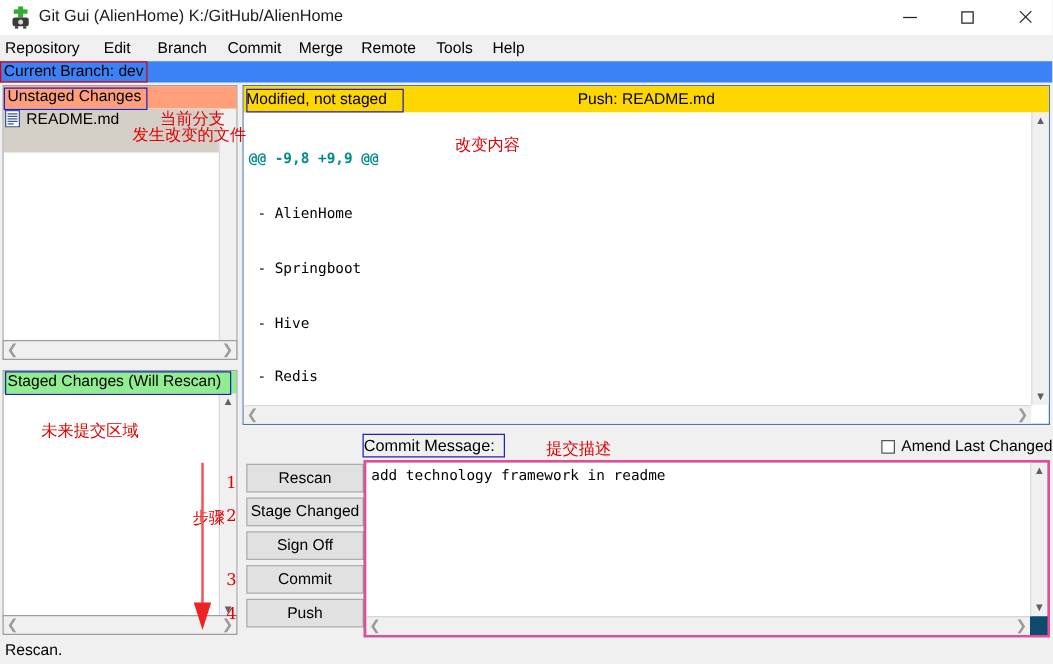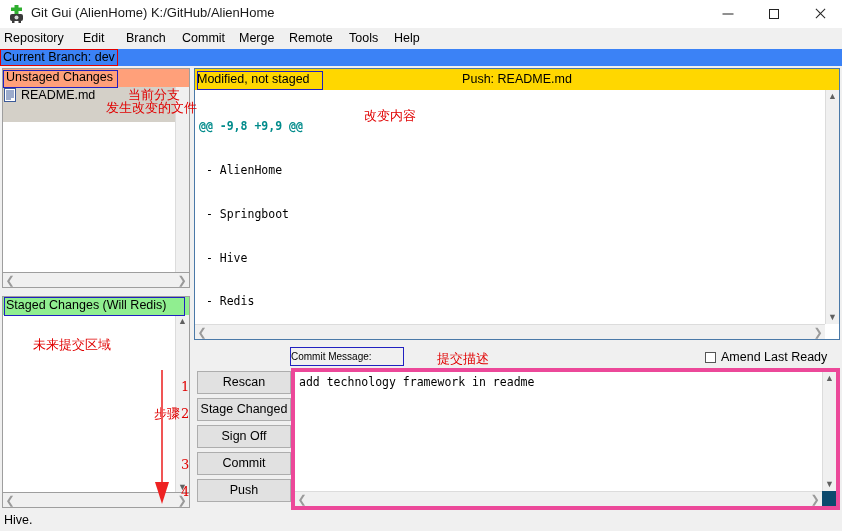--- a/index.html
+++ b/index.html
@@ -71,25 +71,25 @@
              padding:0 0 0 4px;box-sizing:border-box;white-space:pre;}
   .d-hunk{color:#008b8b;font-weight:bold;}
   .d-ctx{color:#000;}
 
   
   .btn{position:absolute;left:197px;width:94px;height:23px;
        background:#e1e1e1;border:1px solid #adadad;box-sizing:border-box;
        font-size:12.5px;text-align:center;line-height:21px;color:#000;}
 
   
-  .cm-label{position:absolute;left:291px;top:348px;font-size:10px;line-height:17px;white-space:nowrap;}
+  .cm-label{position:absolute;left:291px;top:348px;font-size:13px;line-height:17px;white-space:nowrap;}
   .amend-box{position:absolute;left:705px;top:352px;width:11px;height:11px;border:1px solid #555;background:#fff;box-sizing:border-box;}
   .amend-label{position:absolute;left:721px;top:350px;font-size:12.5px;line-height:15px;white-space:nowrap;}
   .cm-outer{position:absolute;left:291px;top:368px;width:549px;height:142px;box-sizing:border-box;
-            border:4px solid #ec4899;background:#0c4a6e;}
+            border:2px solid #ec4899;background:#0c4a6e;}
   .cm-body{position:absolute;left:0;top:0;right:14px;bottom:15px;background:#fff;padding:3px 0 0 4px;
            box-sizing:border-box;font-family:"DejaVu Sans Mono","Liberation Mono",monospace;font-size:11.5px;
            line-height:14px;white-space:pre;}
 
   
   .statusbar{position:absolute;left:0;top:510px;width:842px;height:21px;background:#f0f0f0;}
   .status-text{position:absolute;left:4px;top:2px;font-size:12.5px;line-height:17px;}
 
   
   .anno{position:absolute;color:#e00000;font-size:13px;white-space:nowrap;
@@ -161,21 +161,21 @@
     </div>
     <div class="vscroll" style="top:18px;bottom:0;"></div>
   </div>
   <div class="hbar-left-top">
     <div class="hb-arrow" style="left:0">❮</div>
     <div class="hb-arrow" style="right:0">❯</div>
   </div>
 
   <div class="left-bot">
     <div class="head-staged">
-      <span class="panel-head">Staged Changes (Will Redis)</span>
+      <span class="panel-head">Staged Changes (Will Rescan)</span>
     </div>
     <div class="filelist"></div>
     <div class="vscroll" style="top:18px;bottom:0;">
       <div class="sb-arrow" style="top:0">▲</div>
       <div class="sb-arrow" style="bottom:0">▼</div>
     </div>
   </div>
   <div class="hbar-left-bot">
     <div class="hb-arrow" style="left:0">❮</div>
     <div class="hb-arrow" style="right:0">❯</div>
@@ -210,36 +210,36 @@
   </div>
 
   <div class="btn" style="top:371px">Rescan</div>
   <div class="btn" style="top:425px">Sign Off</div>
   <div class="btn" style="top:398px">Stage Changed</div>
   <div class="btn" style="top:452px">Commit</div>
   <div class="btn" style="top:479px">Push</div>
 
   <div class="cm-label">Commit Message:</div>
   <div class="amend-box"></div>
-  <div class="amend-label">Amend Last Ready</div>
+  <div class="amend-label">Amend Last Changed</div>
 
   <div class="cm-outer">
     <div class="cm-body">add technology framework in readme</div>
     <div class="vscroll" style="top:0;bottom:15px;">
       <div class="sb-arrow" style="top:0">▲</div>
       <div class="sb-arrow" style="bottom:0">▼</div>
     </div>
     <div class="hscroll" style="bottom:0;right:14px;left:0;width:auto;">
       <div class="sb-arrow-h" style="left:0">❮</div>
       <div class="sb-arrow-h" style="right:0">❯</div>
     </div>
   </div>
 
   <div class="statusbar">
-    <div class="status-text">Hive.</div>
+    <div class="status-text">Rescan.</div>
   </div>
 
   <div class="anno-box" style="left:0px;top:49px;width:118px;height:17px;"></div>
   <div class="anno" style="left:128px;top:50px;margin-top:36px;">当前分支</div>
 
   <div class="anno-box-blue" style="left:3px;top:70px;width:115px;height:18px;"></div>
   <div class="anno" style="left:106px;top:99px;">发生改变的文件</div>
 
   <div class="anno-box-blue" style="left:197px;top:71px;width:126px;height:19px;"></div>
   <div class="anno" style="left:364px;top:107px;">改变内容</div>

